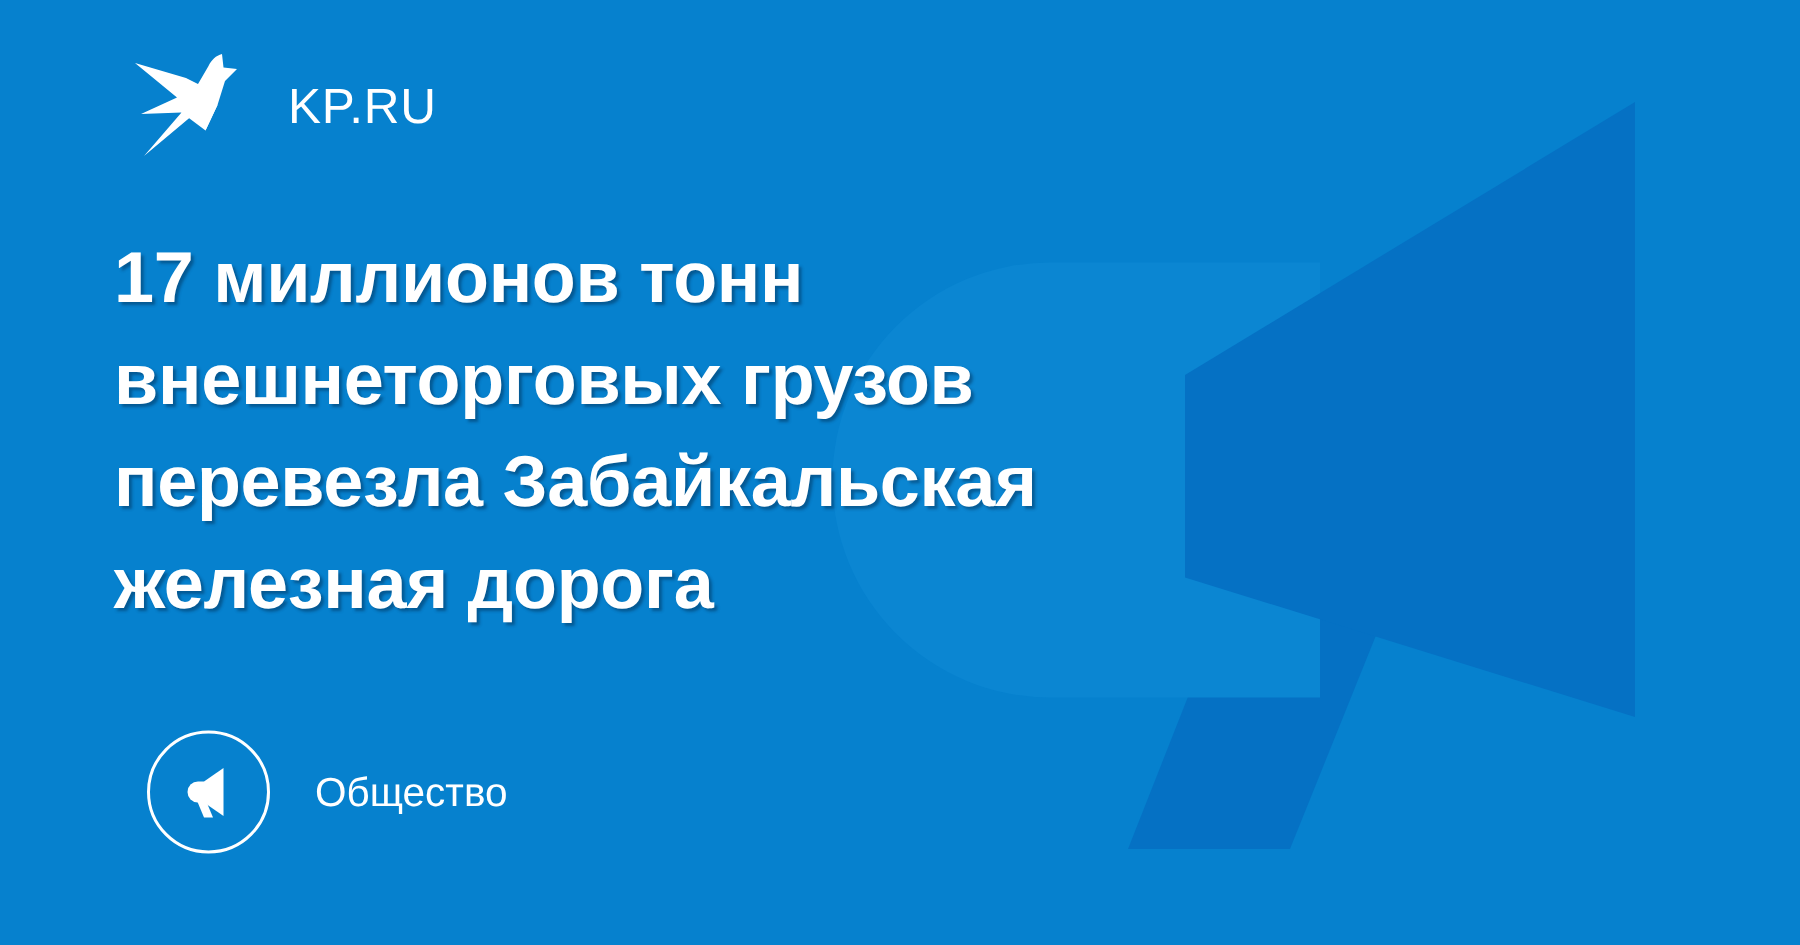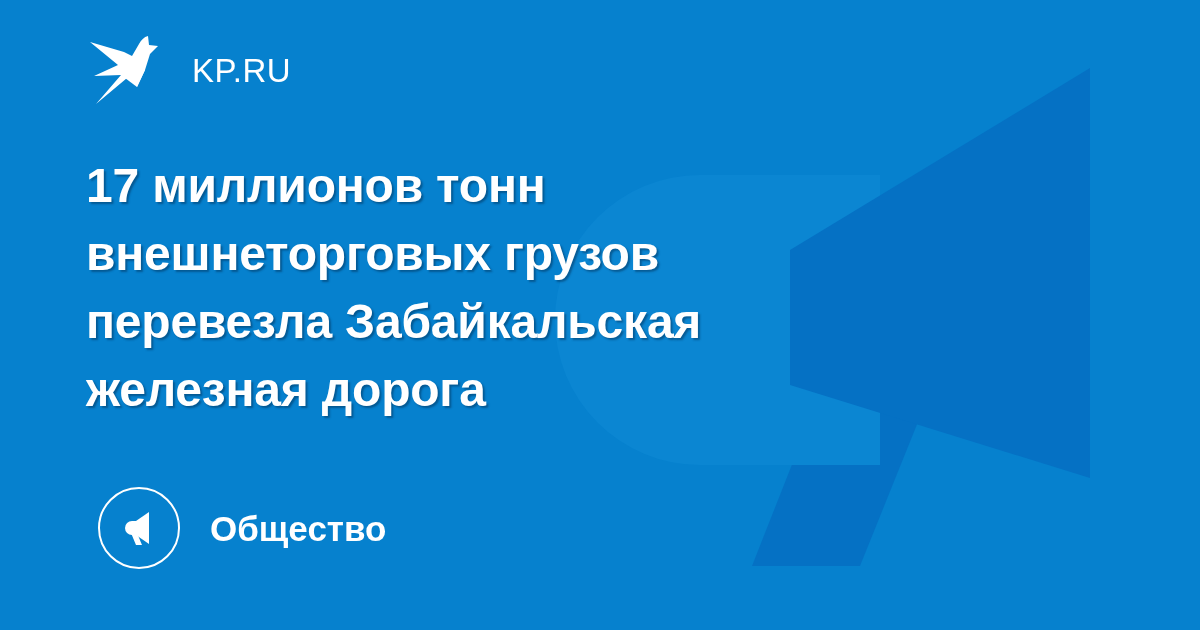--- a/index.html
+++ b/index.html
@@ -51,21 +51,21 @@
     font-size: 33px;
     font-weight: 400;
     letter-spacing: 0.5px;
     line-height: 1;
     white-space: nowrap;
   }
 
   
   .headline {
     position: absolute;
-    left: 86px;
+    left: 76px;
     top: 152px;
     width: 800px;
     margin: 0;
     color: #ffffff;
     font-size: 48px;
     font-weight: 700;
     line-height: 68px;
     letter-spacing: -0.2px;
     text-shadow: 2px 2px 2px rgba(0, 40, 75, 0.45);
   }
@@ -90,22 +90,22 @@
     flex: 0 0 auto;
   }
   .category-icon {
     width: 40px;
     height: 40px;
     display: block;
   }
   .category-label {
     margin-left: 30px;
     color: #ffffff;
-    font-size: 35px;
-    font-weight: 700;
+    font-size: 27px;
+    font-weight: 400;
     line-height: 1;
     white-space: nowrap;
   }
 </style>
 </head>
 <body>
 
 <div class="card">
 
   <svg class="watermark" viewBox="0 0 1200 630" aria-hidden="true">

